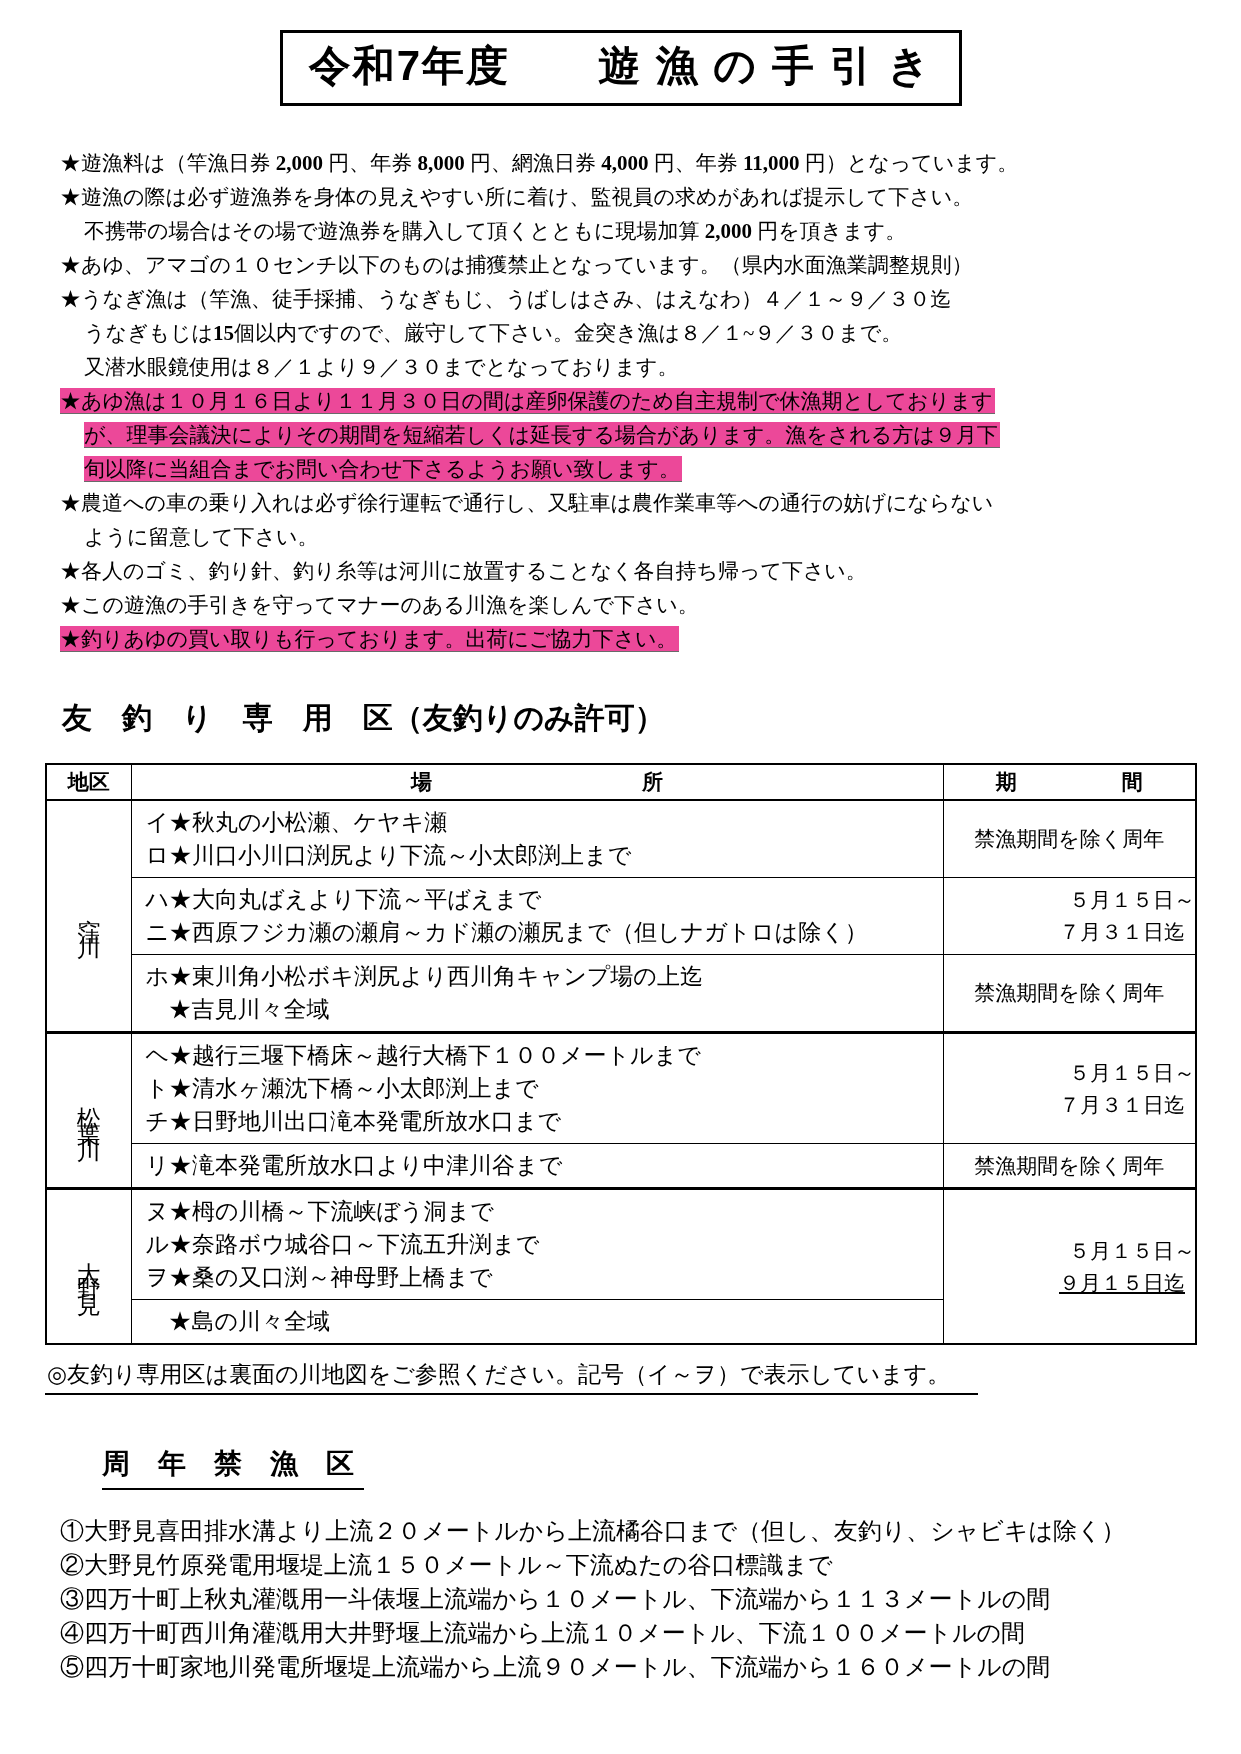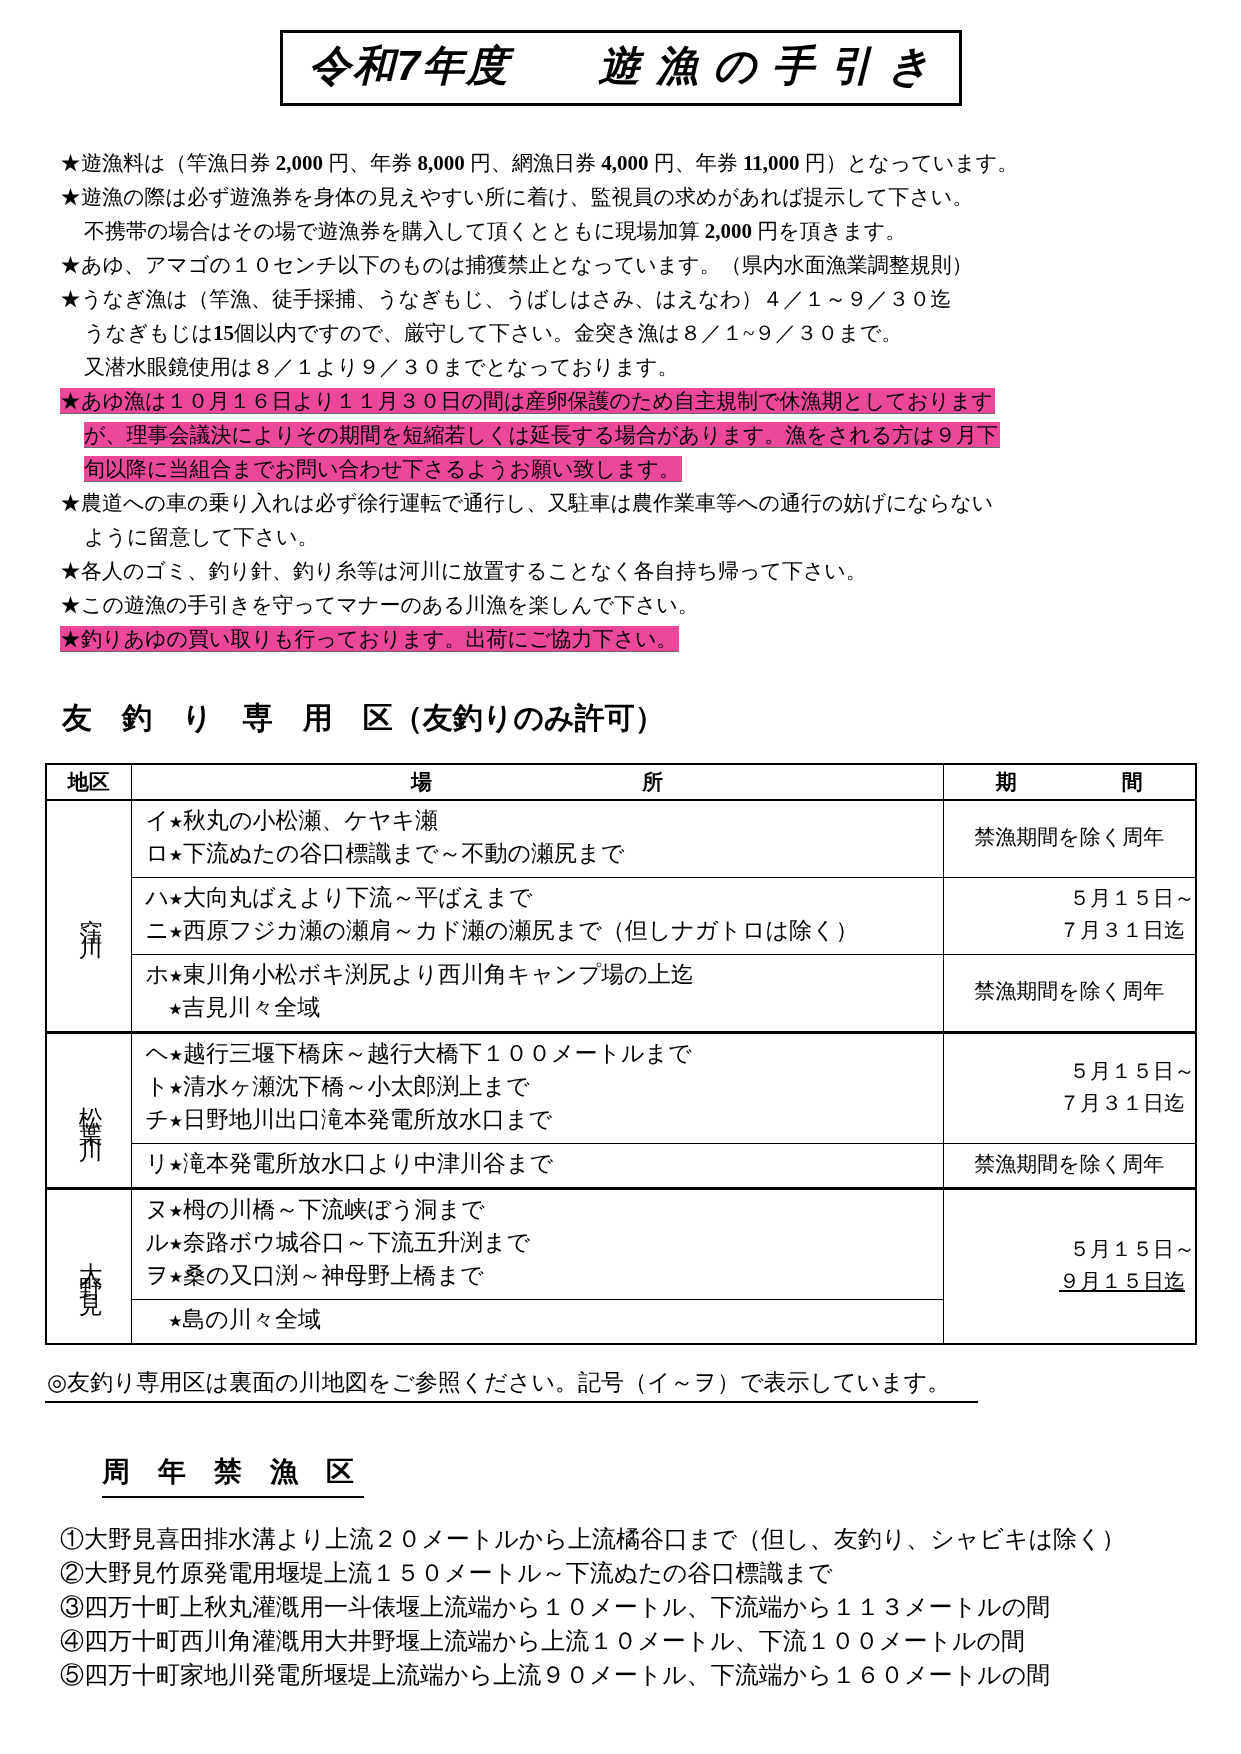--- a/index.html
+++ b/index.html
@@ -12,21 +12,20 @@
     font-family:"Liberation Serif","DejaVu Serif",serif;
     overflow:hidden;
   }
   
   .title-box {
     width:676px;
     margin:30px auto 0 auto;
     border:3px solid #000;
     text-align:center;
     padding:5px 0 9px 0;
-    font-style:italic;
   }
   .title-text {
     font-family:"Liberation Sans","DejaVu Sans",sans-serif;
     font-weight:bold;
     font-size:42px;
     letter-spacing:2px;
     white-space:nowrap;
   }
   
   .notices {
@@ -44,25 +43,24 @@
   .notices b { font-weight:bold; }
   
   .section-heading {
     margin:42px 0 0 62px;
     font-size:30px;
     font-weight:bold;
     white-space:nowrap;
   }
   
   table.tomozuri {
-    margin:24px 0 12px 45px;
+    margin:24px 0 4px 45px;
     border-collapse:collapse;
     width:1150px;
     table-layout:fixed;
-    font-family:Liberation Mono, monospace;
   }
   table.tomozuri { border:2px solid #000; }
   table.tomozuri th, table.tomozuri td { border:1px solid #000; }
   table.tomozuri th {
     border-bottom:2px solid #000;
     font-size:21px;
     font-weight:bold;
     padding:3px 0;
     text-align:center;
   }
@@ -163,21 +161,21 @@
         <th>期　　　　　間</th>
       </tr>
     </thead>
     <tbody>
         <tr>
           <td class="district-cell" rowspan="3">
             <div class="vertical">窪川</div>
           </td>
           <td class="place-cell">
             <div class="place-line">イ★秋丸の小松瀬、ケヤキ瀬</div>
-            <div class="place-line">ロ★下流ぬたの谷口標識まで～不動の瀬尻まで</div>
+            <div class="place-line">ロ★川口小川口渕尻より下流～小太郎渕上まで</div>
           </td>
           <td class="period-cell">
             <div class="period-center">禁漁期間を除く周年</div>
           </td>
         </tr>
         <tr>
           <td class="place-cell">
             <div class="place-line">ハ★大向丸ばえより下流～平ばえまで</div>
             <div class="place-line">ニ★西原フジカ瀬の瀬肩～カド瀬の瀬尻まで（但しナガトロは除く）</div>
           </td>

